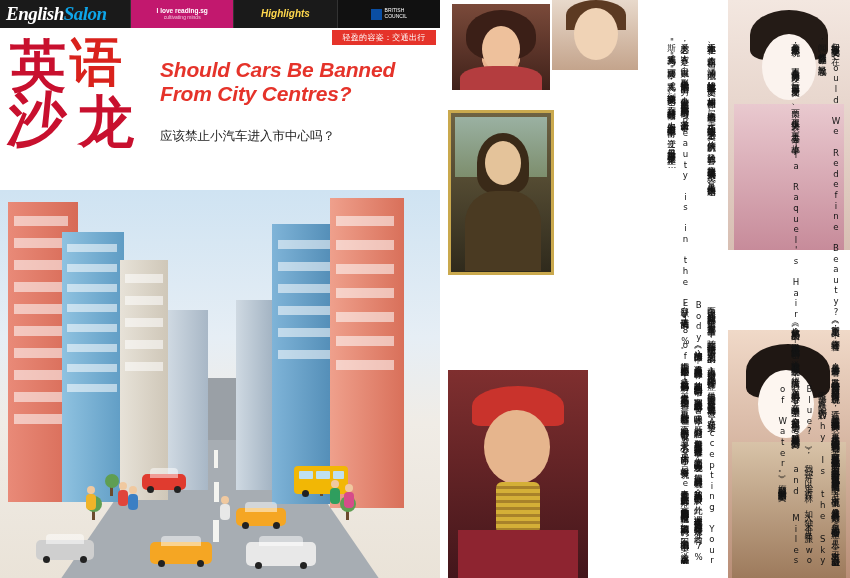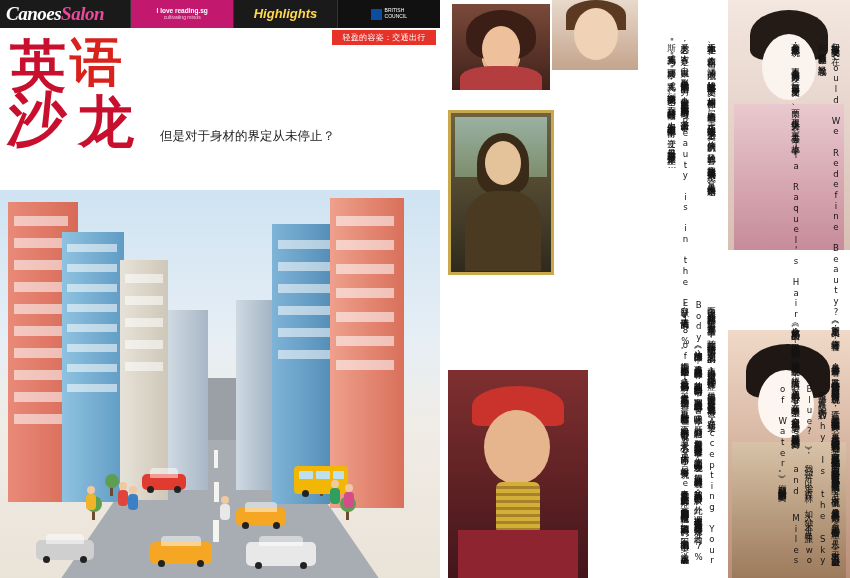--- a/index.html
+++ b/index.html
@@ -19,33 +19,33 @@
     position:absolute;left:0;top:0;width:440px;height:28px;
     background:#1a1a1a;color:#fff;
   }
   .masthead-logo{
     position:absolute;left:6px;top:3px;
     font-family:"Liberation Serif", serif;
     font-style:italic;font-weight:bold;font-size:19px;
     letter-spacing:-0.5px;
     color:#ffffff;
   }
-  .masthead-logo .red{color:#ec4899;}
+  .masthead-logo .red{color:#0ea5e9;}
   .cover-top-right{
     position:absolute;right:0;top:0;height:28px;width:310px;
     display:flex;align-items:stretch;
   }
   .sponsor{
     flex:1;display:flex;flex-direction:column;justify-content:center;align-items:center;
     border-left:1px solid #333;padding:0 4px;box-sizing:border-box;
   }
   .sponsor.magenta{background:#c2186e;}
   .sponsor .s-main{font-size:8px;font-weight:bold;line-height:1.05;color:#fff;}
   .sponsor .s-sub{font-size:5px;line-height:1.1;color:#f2c7dd;}
-  .sponsor.yellowtext .s-main{color:#ffd84d;font-style:italic;font-size:13px;}
+  .sponsor.yellowtext .s-main{color:#ffd84d;font-style:italic;font-size:10px;}
   .sponsor.cricket{background:#111;}
   .sponsor.cricket .s-main{font-size:10px;letter-spacing:0.5px;}
   .sponsor.bc{background:#111;flex-direction:row;gap:3px;}
   .bc-mark{width:11px;height:11px;background:#0a4ea3;display:inline-block;}
   .bc-text{font-size:5px;line-height:1.15;color:#fff;text-align:left;}
 
   .topic-bar{
     position:absolute;left:332px;top:30px;width:104px;height:15px;
     background:#e5332a;color:#fff;font-size:8px;
     display:flex;align-items:center;justify-content:center;
@@ -215,21 +215,21 @@
 </style>
 </head>
 <body>
 
 <div class="page">
 
   <div class="cover">
 
     <div class="cover-top">
       <div class="masthead-logo">
-        <span>Canoes</span><span class="red">Salon</span>
+        <span>English</span><span class="red">Salon</span>
       </div>
       <div class="cover-top-right">
         <div class="sponsor magenta">
           <div class="s-main" style="font-size:6.5px">I love reading.sg</div>
           <div class="s-sub">cultivating minds</div>
         </div>
         <div class="sponsor yellowtext">
           <div class="s-main">Highlights</div>
         </div>
         <div class="sponsor bc">
@@ -246,21 +246,22 @@
       <div class="cn-ch cn-ying">英</div>
       <div class="cn-ch cn-yu">语</div>
       <div class="cn-ch cn-sha">沙</div>
       <div class="cn-ch cn-long">龙</div>
     </div>
 
 
     <div class="stamp" style="white-space:pre-line">原版
 阅读</div>
 
-    <div class="headline-cn">但是对于身材的界定从未停止？</div>
+    <div class="headline">Should Cars Be Banned From City Centres?</div>
+    <div class="headline-cn">应该禁止小汽车进入市中心吗？</div>
 
     <div class="illus">
       <div class="road"></div>
       <div class="road2"></div>
 
       <div class="bldg b1">
         <div class="win" style="left:6px;top:14px;width:54px;height:10px"></div>
         <div class="win" style="left:6px;top:36px;width:54px;height:10px"></div>
         <div class="win" style="left:6px;top:58px;width:54px;height:10px"></div>
         <div class="win" style="left:6px;top:80px;width:54px;height:10px"></div>

